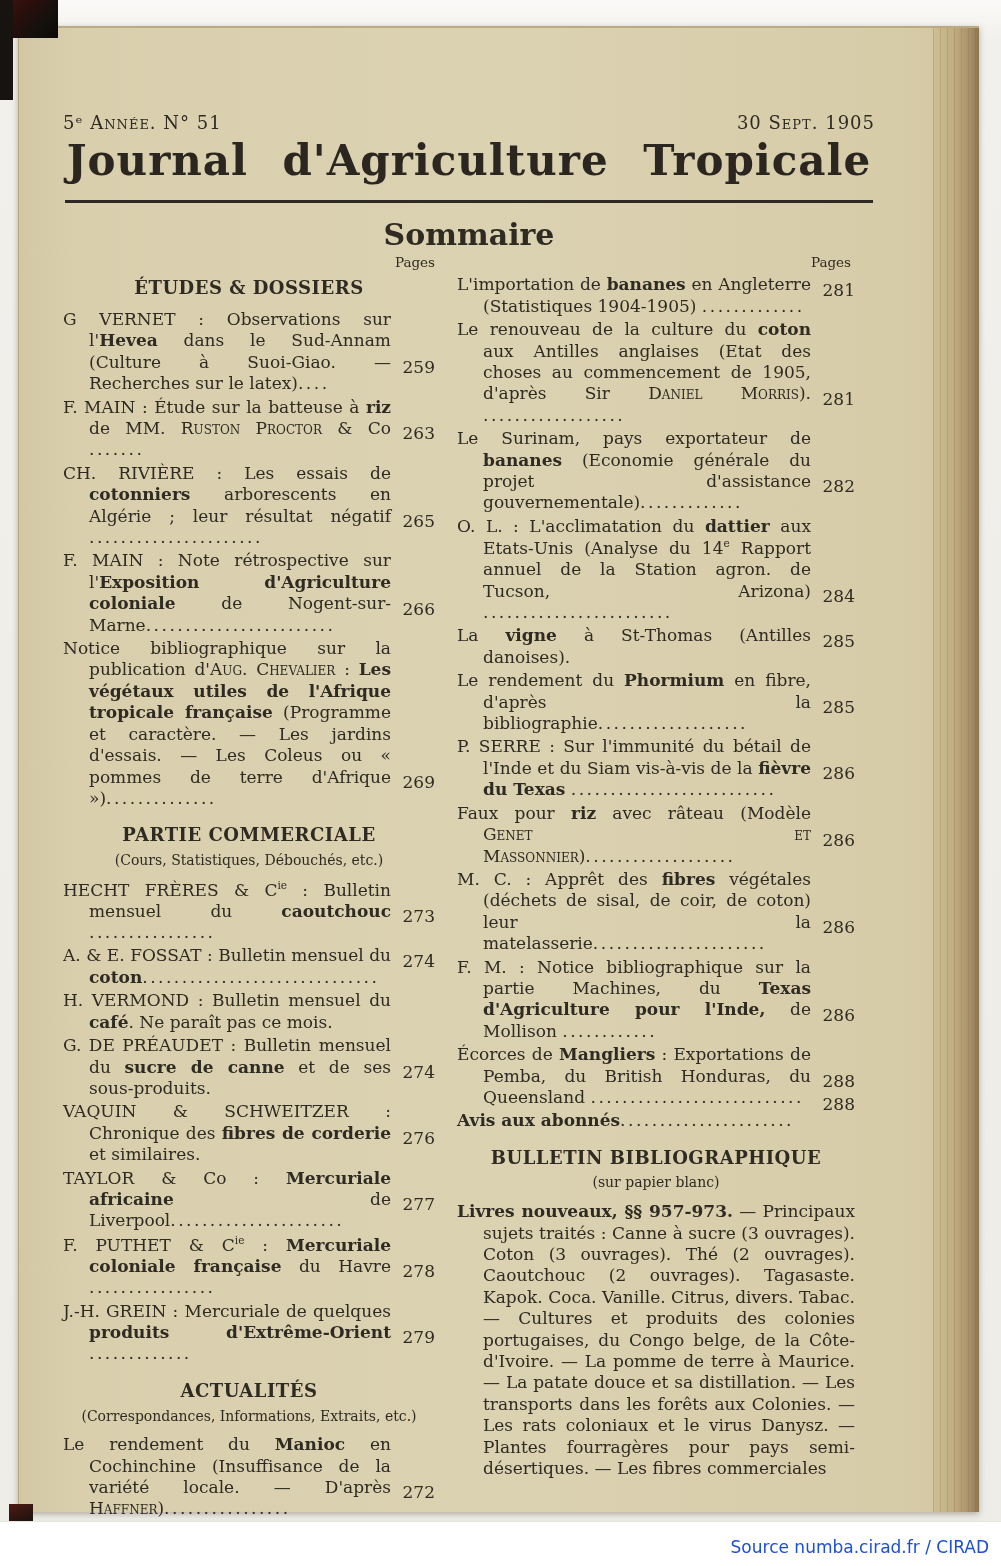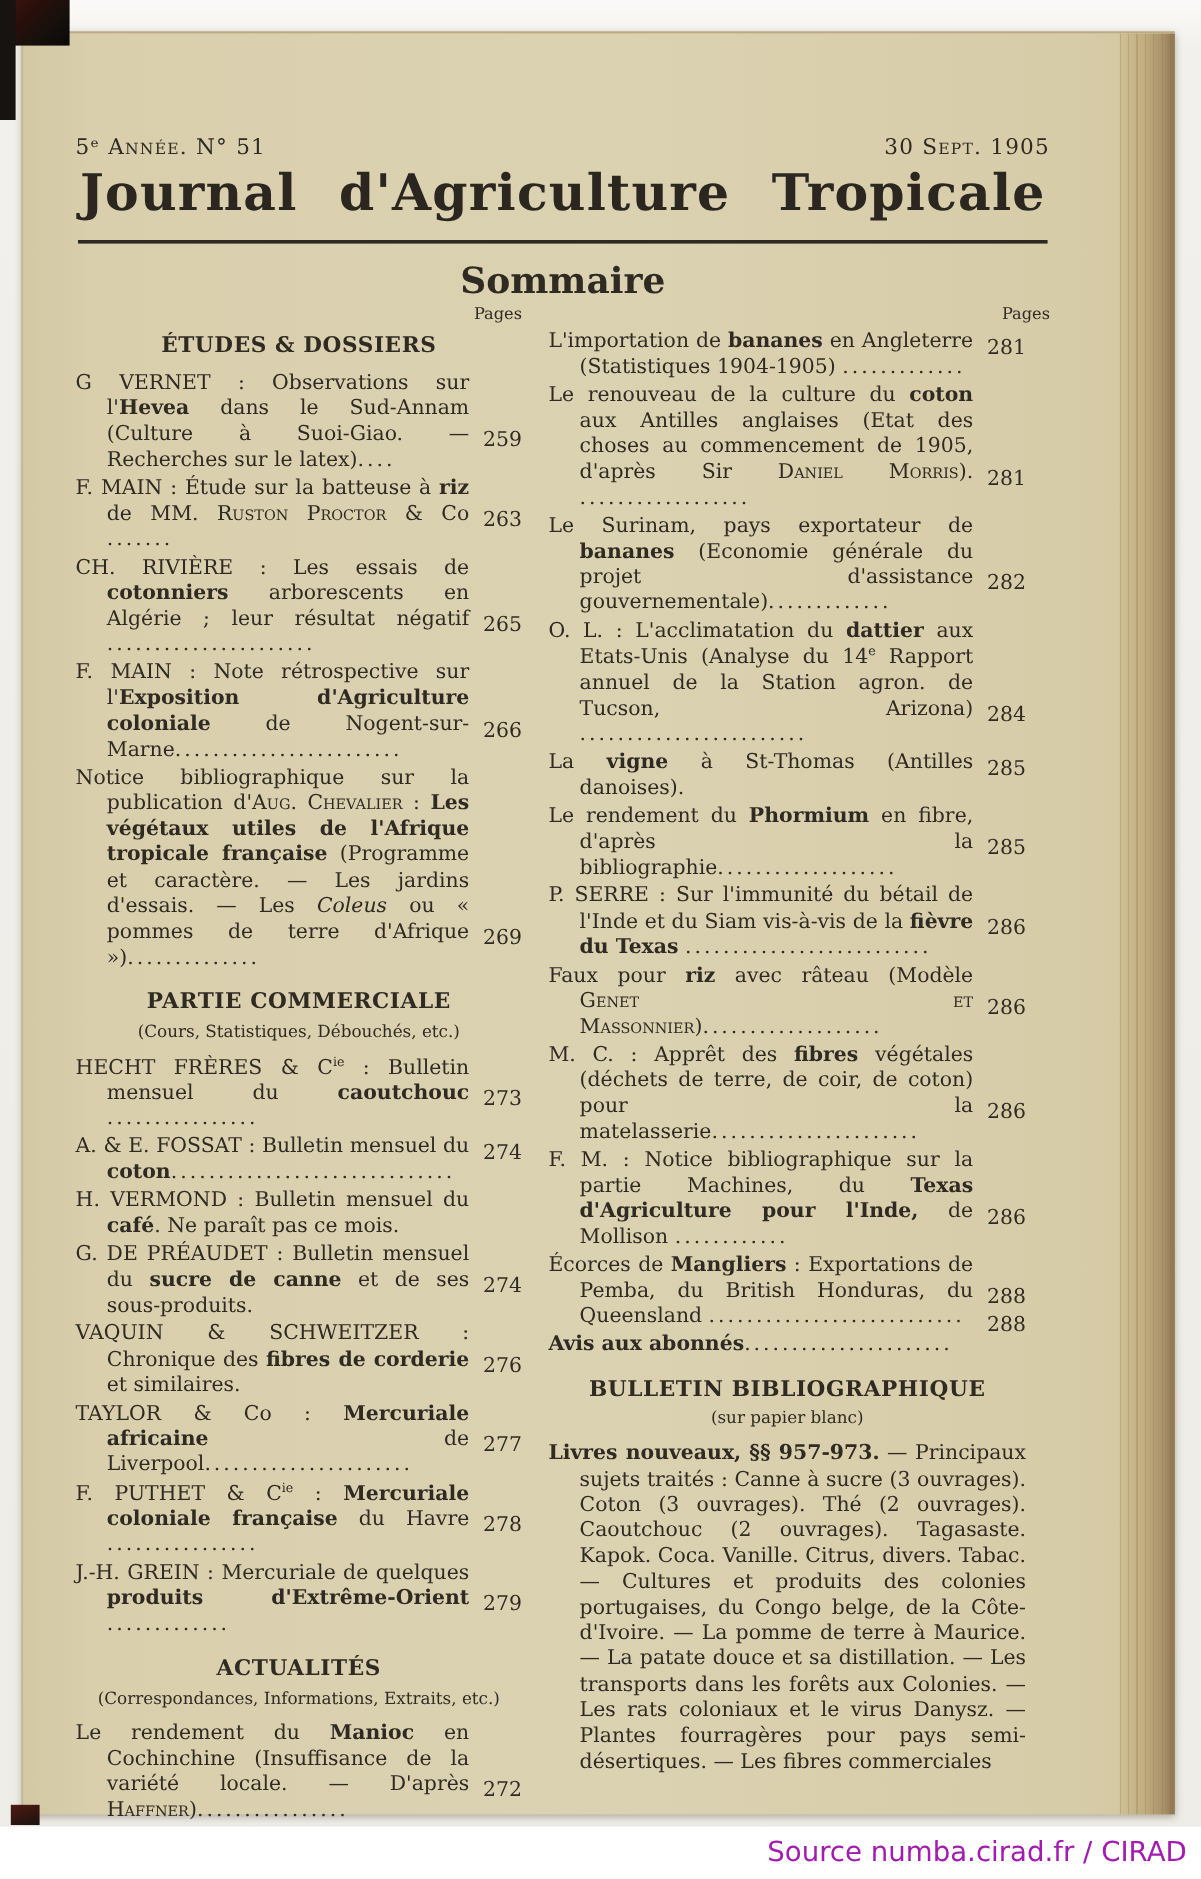--- a/index.html
+++ b/index.html
@@ -28,47 +28,47 @@
   }
   .content{position:absolute;left:44px;top:60px;width:812px;}
   .hdr-row{display:flex;justify-content:space-between;font-size:18px;margin-top:24px;}
   .hdr-row .sc-line{font-variant:small-caps;letter-spacing:1px;}
   .journal-title{
     text-align:center;font-size:42px;font-weight:bold;line-height:1.15;
     letter-spacing:1px;word-spacing:0.45em;margin-top:4px;color:#2b2620;
   }
   .title-rule{border-bottom:3px solid #2e2a23;margin:15px 2px 0 2px;}
   .sommaire{text-align:center;font-size:30px;font-weight:bold;margin:14px 0 2px 0;}
-  .pages-row{display:flex;gap:30px;margin-bottom:4px;justify-content:space-between;}
+  .pages-row{display:flex;gap:18px;margin-bottom:4px;}
   .pages-row .pl{width:372px;text-align:right;font-size:13.5px;}
   .pages-row .pr{width:398px;text-align:right;font-size:13.5px;}
   .cols{display:flex;gap:22px;align-items:flex-start;}
   .col{font-size:17px;line-height:1.26;text-align:justify;}
   .col.left{width:372px;}
   .col.right{width:398px;}
   .sec-title{text-align:center;font-weight:bold;font-size:18px;letter-spacing:0.5px;
     margin:15px 0 9px 0;text-indent:0;}
   .col .sec-title:first-child{margin-top:3px;}
   .sec-sub{text-align:center;font-size:14px;margin:-4px 0 9px 0;}
   .entry{position:relative;padding-left:26px;text-indent:-26px;padding-right:44px;margin-bottom:2px;}
   .entry.widepage{padding-right:0;}
   .entry .b{font-weight:bold;}
   .entry .sc{font-variant:small-caps;}
-  .entry .i{font-style:italic;}
+  .entry .i{}
   .entry .sup{vertical-align:super;font-size:62%;}
   .entry .d{letter-spacing:2.5px;}
   .pagenum{position:absolute;right:0;bottom:16px;text-indent:0;}
   .attribution-bar{
     position:absolute;left:0;bottom:0;width:100%;height:44px;background:#ffffff;
     border-top:1px solid #e6e4e0;
   }
   .attribution-text{
     position:absolute;right:12px;bottom:9px;
     font-family:"DejaVu Sans","Liberation Sans",sans-serif;
-    font-size:23px;color:#a21caf;
+    font-size:17px;color:#1d4ed8;
   }
 </style>
 </head>
 <body>
 
 <div class="page">
   <div class="page-edges"></div>
   <div class="content">
     <div class="hdr-row">
       <span class="sc-line">5ᵉ Année. N° 51</span>
@@ -107,21 +107,21 @@
         </div>
       <div class="col right">
           <div class="entry"><span>L'importation de </span><span class="b">bananes</span><span> en Angleterre (Statistiques 1904-1905) </span><span class="d">.............</span><span class="pagenum">281</span></div>
           <div class="entry"><span>Le renouveau de la culture du </span><span class="b">coton</span><span> aux Antilles anglaises (Etat des choses au commencement de 1905, d'après Sir </span><span class="sc">Daniel Morris</span><span>). </span><span class="d">..................</span><span class="pagenum">281</span></div>
           <div class="entry"><span>Le Surinam, pays exportateur de </span><span class="b">bananes</span><span> (Economie générale du projet d'assistance gouvernementale)</span><span class="d">.............</span><span class="pagenum">282</span></div>
           <div class="entry"><span>O. L. : L'acclimatation du </span><span class="b">dattier</span><span> aux Etats-Unis (Analyse du 14</span><span class="sup">e</span><span> Rapport annuel de la Station agron. de Tucson, Arizona) </span><span class="d">........................</span><span class="pagenum">284</span></div>
           <div class="entry"><span>La </span><span class="b">vigne</span><span> à St-Thomas (Antilles danoises).</span><span class="pagenum">285</span></div>
           <div class="entry"><span>Le rendement du </span><span class="b">Phormium</span><span> en fibre, d'après la bibliographie</span><span class="d">...................</span><span class="pagenum">285</span></div>
           <div class="entry"><span>P. SERRE : Sur l'immunité du bétail de l'Inde et du Siam vis-à-vis de la </span><span class="b">fièvre du Texas</span><span> </span><span class="d">..........................</span><span class="pagenum">286</span></div>
           <div class="entry"><span>Faux pour </span><span class="b">riz</span><span> avec râteau (Modèle </span><span class="sc">Genet et Massonnier</span><span>)</span><span class="d">...................</span><span class="pagenum">286</span></div>
-          <div class="entry"><span>M. C. : Apprêt des </span><span class="b">fibres</span><span> végétales (déchets de terre, de coir, de coton) pour la matelasserie</span><span class="d">......................</span><span class="pagenum">286</span></div>
+          <div class="entry"><span>M. C. : Apprêt des </span><span class="b">fibres</span><span> végétales (déchets de sisal, de coir, de coton) leur la matelasserie</span><span class="d">......................</span><span class="pagenum">286</span></div>
           <div class="entry"><span>F. M. : Notice bibliographique sur la partie Machines, du </span><span class="b">Texas d'Agriculture pour l'Inde,</span><span> de Mollison </span><span class="d">............</span><span class="pagenum">286</span></div>
           <div class="entry"><span>Écorces de </span><span class="b">Mangliers</span><span> : Exportations de Pemba, du British Honduras, du Queensland </span><span class="d">...........................</span><span class="pagenum">288</span></div>
           <div class="entry"><span class="b">Avis aux abonnés</span><span class="d">......................</span><span class="pagenum">288</span></div>
           <div class="sec-title">BULLETIN BIBLIOGRAPHIQUE</div>
           <div class="sec-sub">(sur papier blanc)</div>
           <div class="entry widepage"><span class="b">Livres nouveaux, §§ 957-973.</span><span> — Principaux sujets traités : Canne à sucre (3 ouvrages). Coton (3 ouvrages). Thé (2 ouvrages). Caoutchouc (2 ouvrages). Tagasaste. Kapok. Coca. Vanille. Citrus, divers. Tabac. — Cultures et produits des colonies portugaises, du Congo belge, de la Côte-d'Ivoire. — La pomme de terre à Maurice. — La patate douce et sa distillation. — Les transports dans les forêts aux Colonies. — Les rats coloniaux et le virus Danysz. — Plantes fourragères pour pays semi-désertiques. — Les fibres commerciales</span></div>
         </div>
     </div>
 
   </div>

